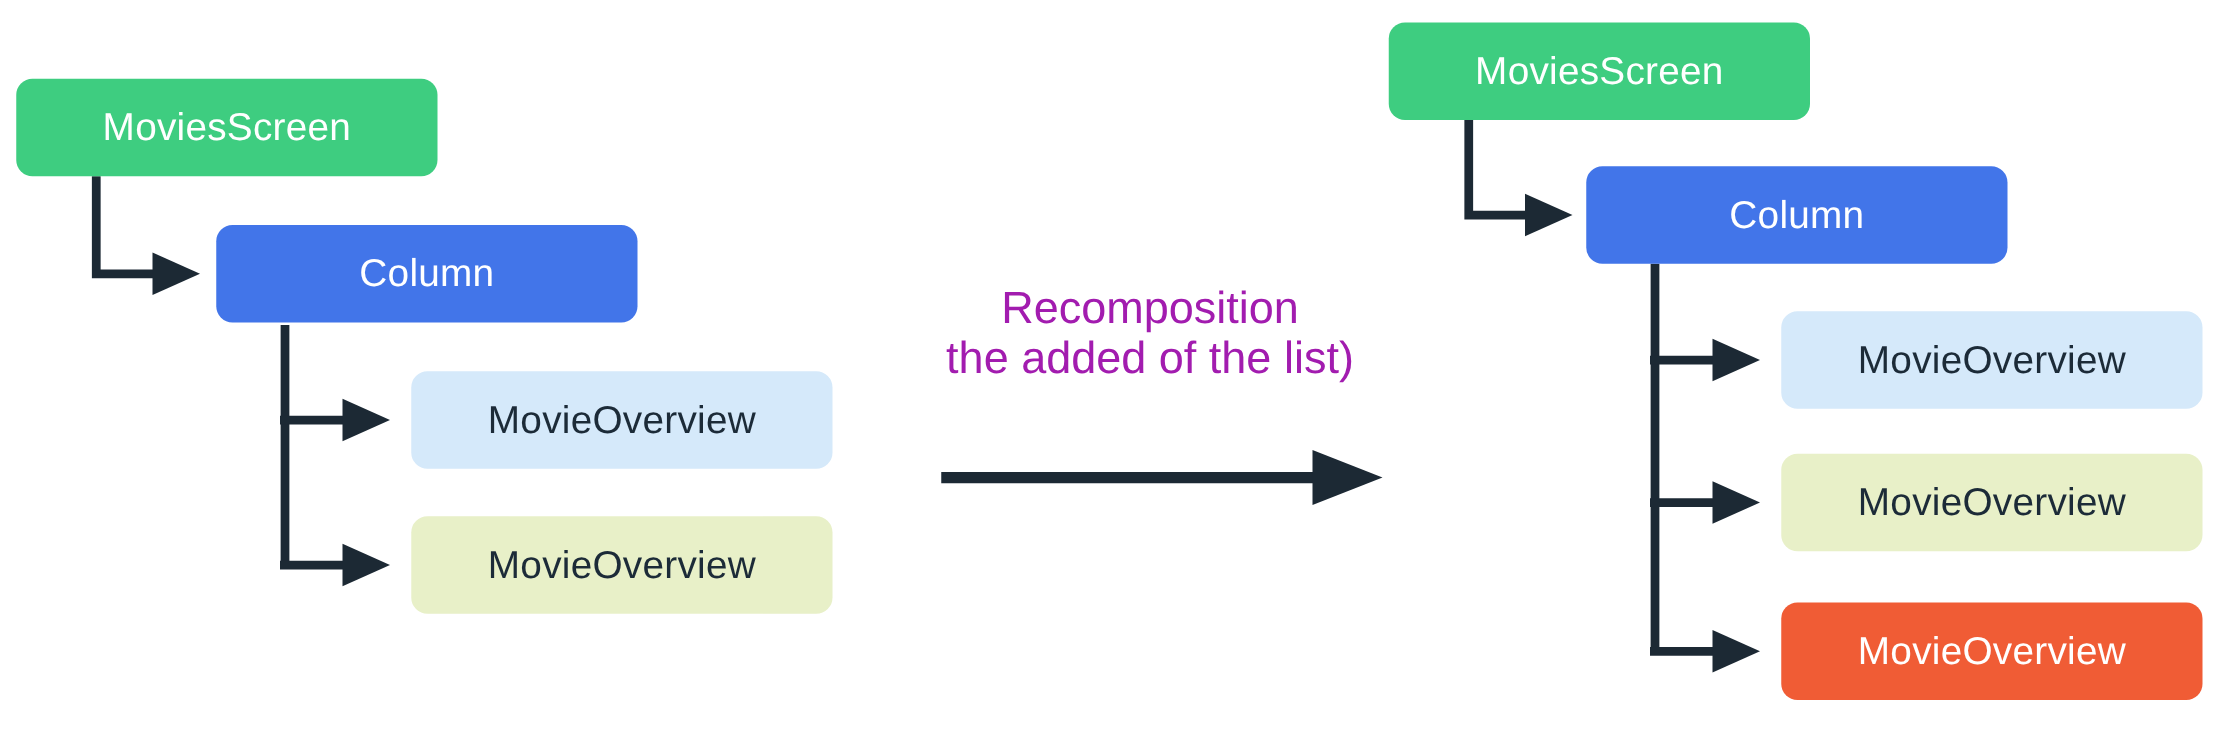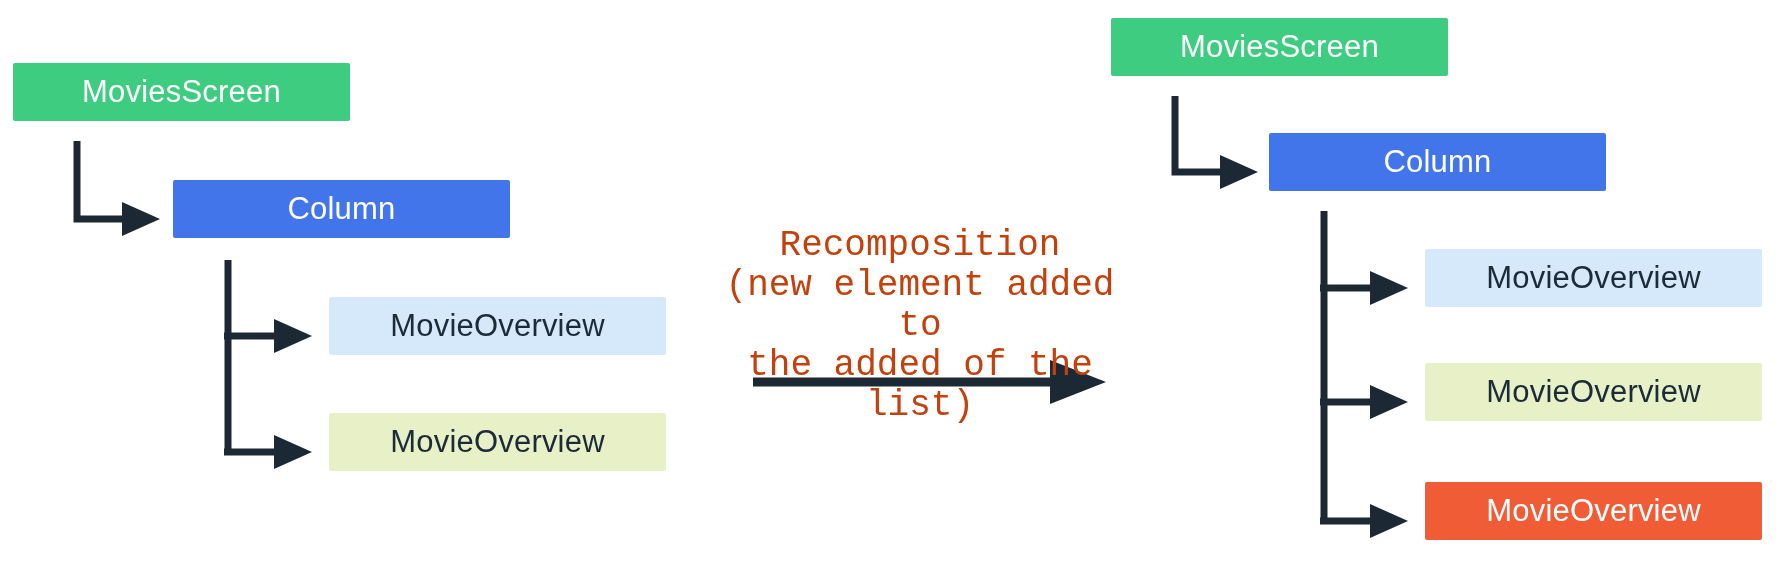--- a/index.html
+++ b/index.html
@@ -19,22 +19,22 @@
     position: absolute;
     left: 0;
     top: 0;
     width: 1779px;
     height: 584px;
     pointer-events: none;
   }
   .node {
     position: absolute;
     width: 337px;
-    height: 58px;
-    border-radius: 2px;
+    height: 78px;
+    border-radius: 13px;
     display: flex;
     align-items: center;
     justify-content: center;
     font-size: 31px;
     letter-spacing: 0.2px;
   }
   .annotation {
     position: absolute;
     left: 700px;
     top: 226px;
@@ -81,23 +81,22 @@
   <div class="node" style="left: 173px; top: 180px; background-color: rgb(66, 117, 233);">
     <span style="color: rgb(255, 255, 255);">Column</span>
   </div>
   <div class="node" style="left: 329px; top: 297px; background-color: rgb(213, 233, 250);">
     <span style="color: rgb(28, 43, 56);">MovieOverview</span>
   </div>
   <div class="node" style="left: 329px; top: 413px; background-color: rgb(232, 240, 200);">
     <span style="color: rgb(28, 43, 56);">MovieOverview</span>
   </div>
 
-  <div class="annotation" style="color: #c2410c; font-family: Liberation Mono, monospace;">
+  <div class="annotation" style="color: #a21caf;">
     <div>Recomposition</div>
-    <div>(new element added to</div>
     <div>the added of the list)</div>
   </div>
 
   <div class="node" style="left: 1111px; top: 18px; background-color: rgb(62, 205, 128);">
     <span style="color: rgb(255, 255, 255);">MoviesScreen</span>
   </div>
   <div class="node" style="left: 1269px; top: 133px; background-color: rgb(66, 117, 233);">
     <span style="color: rgb(255, 255, 255);">Column</span>
   </div>
   <div class="node" style="left: 1425px; top: 249px; background-color: rgb(213, 233, 250);">

